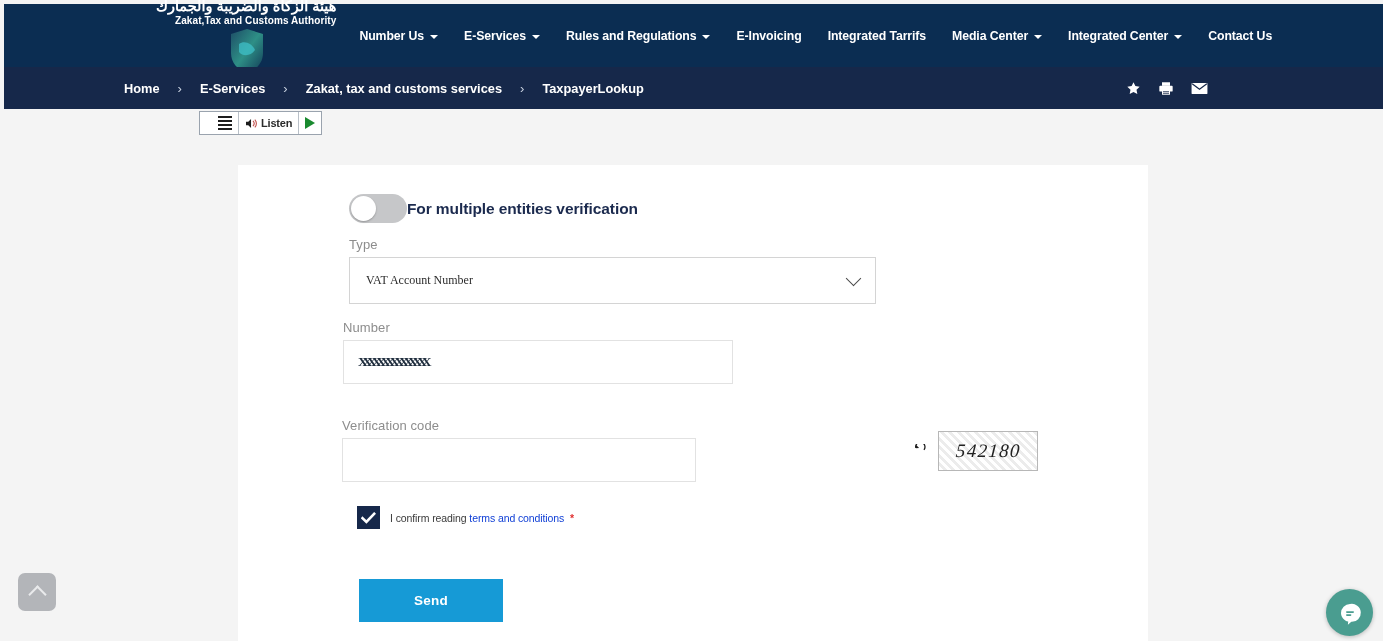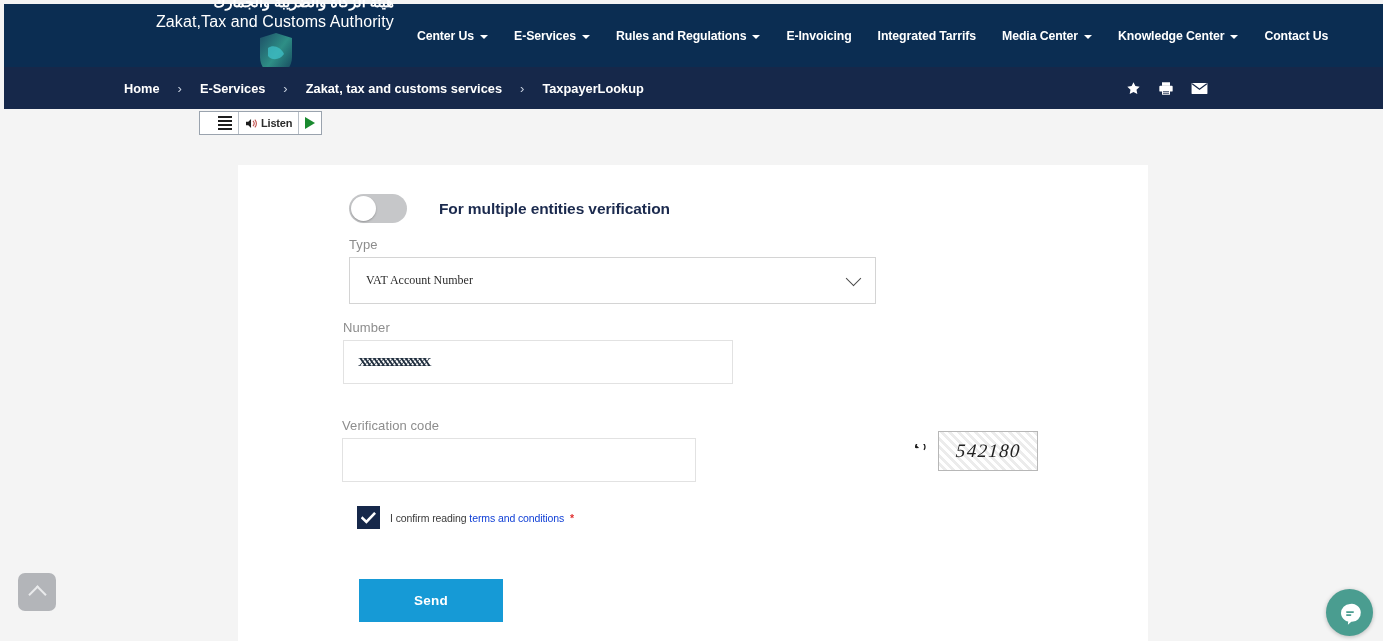--- a/index.html
+++ b/index.html
@@ -35,21 +35,21 @@
     text-align: right;
     color: #ffffff;
     line-height: 1.25;
     margin-right: 10px;
   }
   .brand-ar {
     font-size: 14.5px; font-weight: bold; letter-spacing: 0px;
     direction: rtl;
   }
   .brand-en {
-    font-size: 16px; font-weight: normal; letter-spacing: .1px;
+    font-size: 10px; font-weight: bold; letter-spacing: .1px;
   }
   .brand-logo {
     width: 36px; height: 46px;
     position: relative;
     margin-right: 8px;
   }
   .brand-logo svg { display:block; }
 
   .menu {
     display: flex; align-items: center; gap: 0px;
@@ -154,21 +154,21 @@
   .card {
     position: absolute;
     left: 234px; top: 56px;
     width: 910px; height: 476px;
     background: #ffffff;
   }
 
   
   .toggle-row {
     position: absolute; left: 111px; top: 29px;
-    display: flex; align-items: center; gap: 32px;
+    display: flex; align-items: center; gap: 0;
   }
   .switch {
     width: 58px; height: 29px;
     border-radius: 15px;
     background: #c6c7c9;
     position: relative;
     cursor: pointer;
   }
   .switch .knob {
     position: absolute;
@@ -345,21 +345,21 @@
             </linearGradient>
           </defs>
           <path d="M18 1 L34 6 L34 25 C34 35 27 42 18 45 C9 42 2 35 2 25 L2 6 Z" fill="url(#shg)"></path>
           <path d="M10 16 C15 12 23 15 26 22 C22 28 14 29 10 24 Z" fill="#3fc0c8" opacity=".75"></path>
         </svg>
       </div>
     </div>
 
     <nav class="menu">
       <div class="menu-item">
-        <span>Center Us</span>
+        <span>Number Us</span>
         <span class="caret"></span>
       </div>
       <div class="menu-item">
         <span>E-Services</span>
         <span class="caret"></span>
       </div>
       <div class="menu-item">
         <span>Rules and Regulations</span>
         <span class="caret"></span>
       </div>
@@ -367,21 +367,21 @@
         <span>E-Invoicing</span>
       </div>
       <div class="menu-item">
         <span>Integrated Tarrifs</span>
       </div>
       <div class="menu-item">
         <span>Media Center</span>
         <span class="caret"></span>
       </div>
       <div class="menu-item">
-        <span>Knowledge Center</span>
+        <span>Integrated Center</span>
         <span class="caret"></span>
       </div>
       <div class="menu-item">
         <span>Contact Us</span>
       </div>
     </nav>
   </div>
 
   <div class="crumbbar">
     <div class="crumb-wrap">

